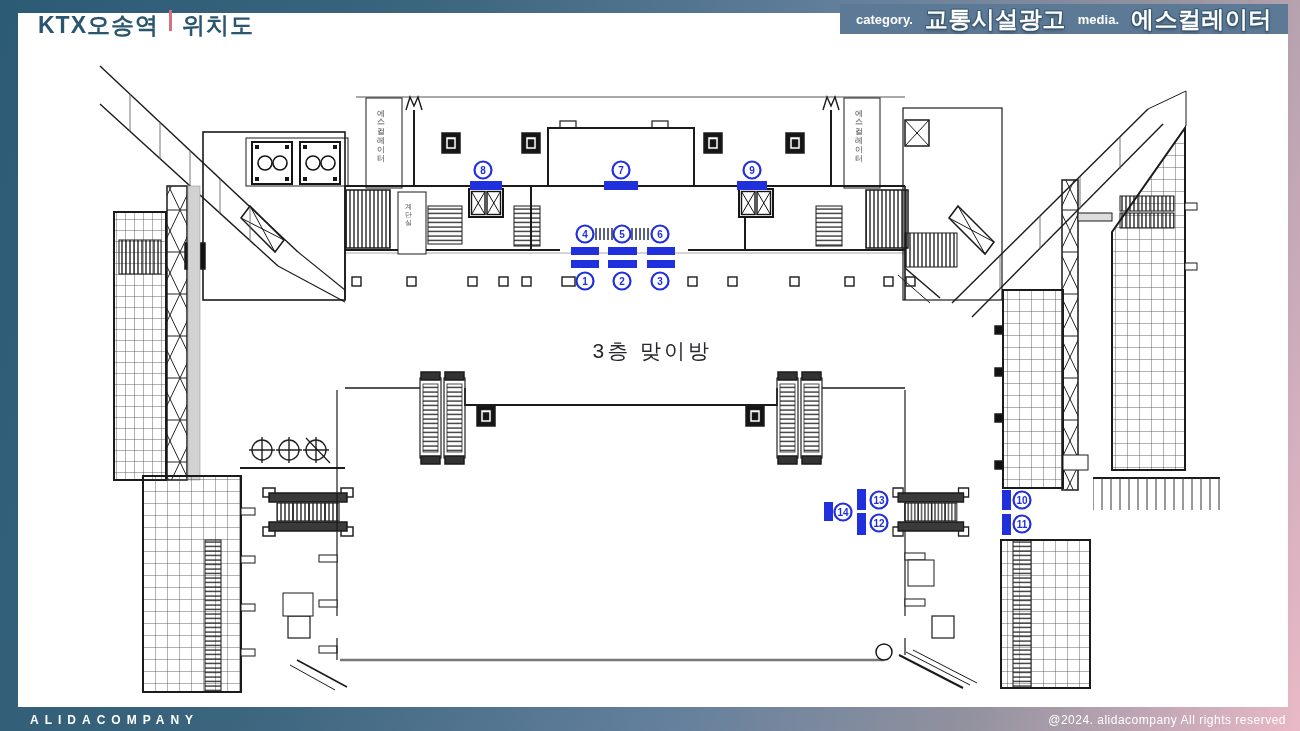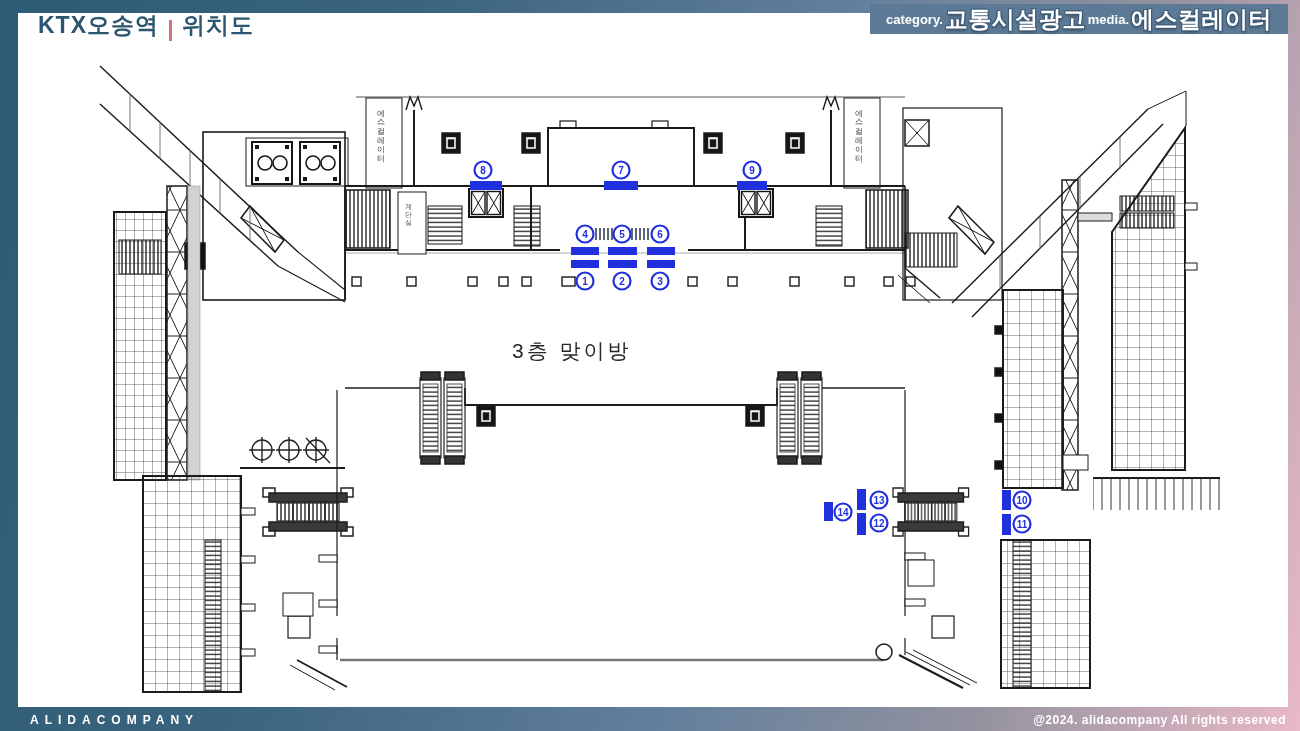--- a/index.html
+++ b/index.html
@@ -1,34 +1,34 @@
 <!DOCTYPE html>
 <html><head>
 <meta charset="utf-8">
 <style>
   html,body{margin:0;padding:0;background:#444;}
   *{box-sizing:border-box;font-family:"Liberation Sans","DejaVu Sans",sans-serif;}
   .frame{position:relative;width:1300px;height:731px;overflow:hidden;
     background:linear-gradient(105deg,#2c5b76 0%,#3b647d 28%,#64809c 58%,#93929f 78%,#eab9c7 100%);}
   .paper{position:absolute;left:18px;top:13px;right:12px;bottom:24px;background:#ffffff;}
   
-  .title-row{position:absolute;left:38px;top:10px;display:flex;align-items:flex-end;z-index:5;}
+  .title-row{position:absolute;left:38px;top:10px;display:flex;align-items:flex-start;z-index:5;}
   .title-main,.title-sub{font-size:23px;font-weight:800;color:#2b566f;letter-spacing:1px;}
   .title-div{width:3px;height:21px;background:#d4717f;margin:0 10px;}
   .cat-box{position:absolute;top:4px;right:12px;height:30px;z-index:6;background:#5c7a96;
-    display:flex;align-items:center;gap:2px;padding:0 16px;}
+    display:flex;align-items:center;gap:12px;padding:0 16px;}
   .cat-label{font-size:13px;font-weight:700;color:#fff;}
   .cat-value{font-size:23px;font-weight:800;color:#fff;letter-spacing:.5px;
     text-shadow:1px 1px 0 #3c5a74,-1px 1px 0 #3c5a74,1px -1px 0 #3c5a74,-1px -1px 0 #3c5a74,0 2px 3px rgba(30,45,60,.6);}
   
   .foot-left{position:absolute;left:30px;bottom:4px;color:#fff;font-size:12px;font-weight:700;letter-spacing:6px;z-index:5;}
-  .foot-right{position:absolute;right:14px;bottom:4px;color:#fff;font-size:12px;font-weight:700;letter-spacing:.5px;z-index:5;}
+  .foot-right{position:absolute;right:14px;bottom:4px;color:#fff;font-size:12px;font-weight:400;letter-spacing:.5px;z-index:5;}
   
   svg.plan{position:absolute;left:0;top:0;z-index:3;pointer-events:none;}
-  .floor-label{position:absolute;width:200px;text-align:left;font-size:21px;color:#26262b;
+  .floor-label{position:absolute;width:200px;text-align:right;font-size:21px;color:#26262b;
     letter-spacing:3px;font-weight:500;z-index:4;}
   .floor3{left:512px;top:337px;}
   .floor2{left:512px;top:527px;}
   .vlabel{position:absolute;writing-mode:vertical-rl;text-orientation:upright;font-size:8px;
     color:#444;line-height:1;letter-spacing:1px;z-index:4;}
   .vl-left{left:376px;top:104px;height:80px;}
   .vl-right{left:854px;top:104px;height:80px;}
   .vl-stair{left:405px;top:198px;height:52px;font-size:7px;color:#555;}
   svg text{font-family:"Liberation Sans","DejaVu Sans",sans-serif;}
 </style>

